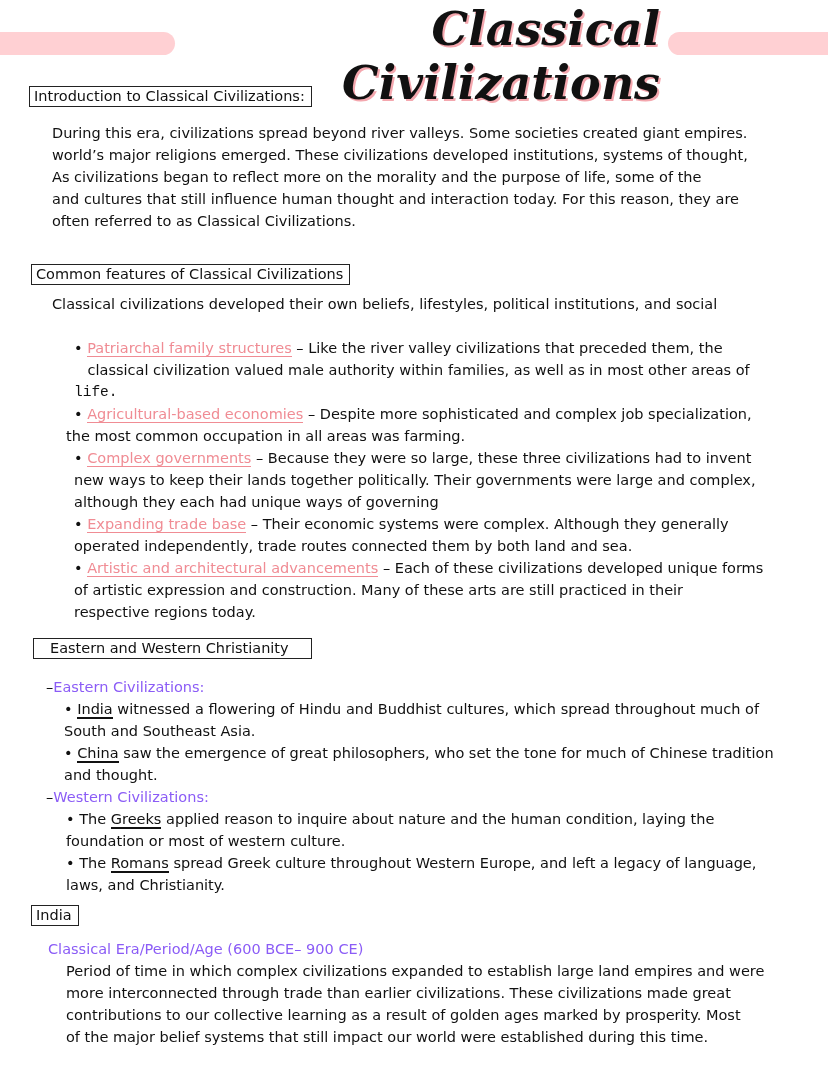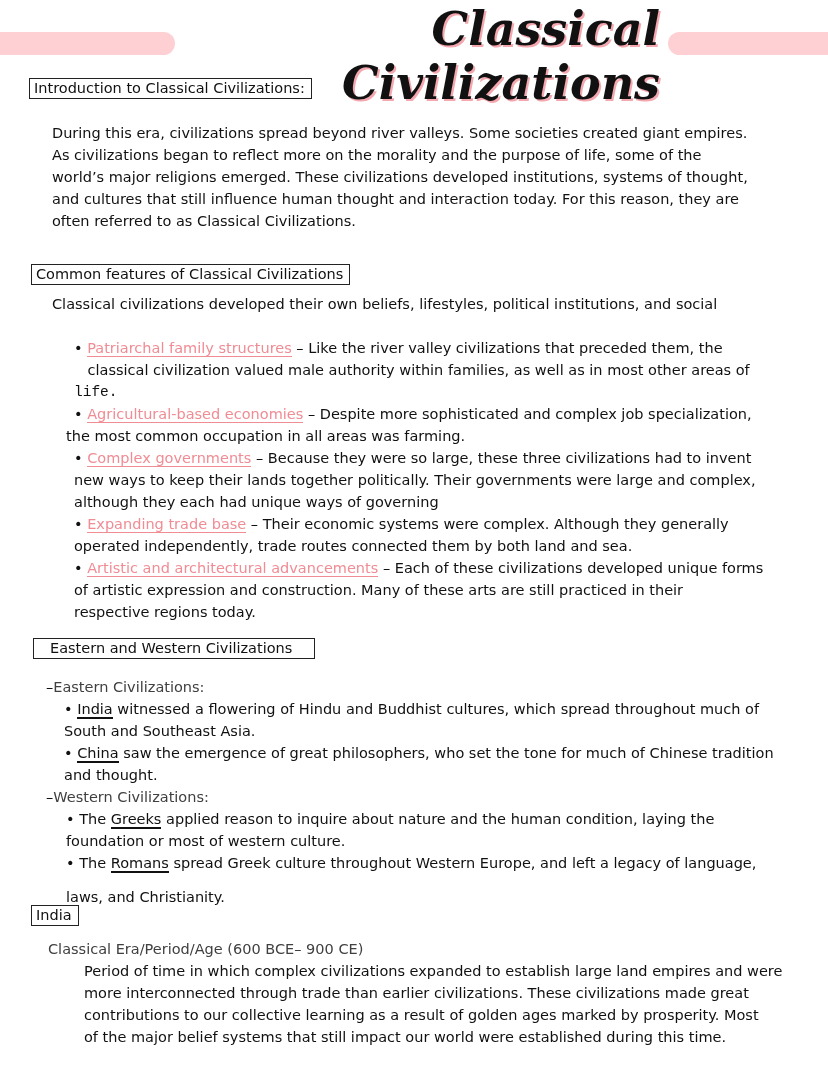--- a/index.html
+++ b/index.html
@@ -14,39 +14,39 @@
            font-size:46px; color:#111; text-shadow:2px 2px 0 #f4a7ae; letter-spacing:0px; }
   .heading { position:absolute; display:inline-block; border:1.5px solid #222; background:#fff;
              font-size:14.5px; padding:1px 6px 2px 4px; white-space:nowrap; }
   .heading::after { content:""; position:absolute; left:4px; right:-7px; bottom:-7px; height:6px;
              background:repeating-linear-gradient(135deg, #222 0 1px, #f8c9cc 1px 3px);
              border:1px solid #333; z-index:-1; }
   .heading::before { content:""; position:absolute; right:-7px; top:4px; bottom:-7px; width:6px;
              background:repeating-linear-gradient(135deg, #222 0 1px, #f8c9cc 1px 3px);
              border:1px solid #333; z-index:-1; }
   .para { position:absolute; font-size:14.5px; line-height:22px; white-space:nowrap; }
-  .pink { color:#404040; }
+  .pink { color:#8b5cf6; }
   .pink-u { color:#f08c94; border-bottom:1.5px solid #f08c94; }
   .ul { border-bottom:2px solid #111; }
   .line { display:block; }
 </style>
 </head>
 <body>
 
 <div class="title-wrap">
   <div class="pink-bar left"></div>
   <div class="pink-bar right"></div>
   <div class="title">Classical Civilizations</div>
 </div>
 
-<div class="heading" style="left:29px;top:78px;">Introduction to Classical Civilizations:</div>
+<div class="heading" style="left:29px;top:86px;">Introduction to Classical Civilizations:</div>
 <div class="para" style="left:52px;top:122px;">
   <span class="line">During this era, civilizations spread beyond river valleys. Some societies created giant empires.</span>
+  <span class="line">world’s major religions emerged. These civilizations developed institutions, systems of thought,</span>
   <span class="line">As civilizations began to reflect more on the morality and the purpose of life, some of the</span>
-  <span class="line">world’s major religions emerged. These civilizations developed institutions, systems of thought,</span>
   <span class="line">and cultures that still influence human thought and interaction today. For this reason, they are</span>
   <span class="line">often referred to as Classical Civilizations.</span>
 </div>
 
 <div class="heading" style="left:31px;top:264px;">Common features of Classical Civilizations</div>
 <div class="para" style="left:52px;top:293px;">
   <span class="line">Classical civilizations developed their own beliefs, lifestyles, political institutions, and social</span>
 </div>
 <div class="para" style="left:66px;top:337px;">
   <span class="line" style="padding-left:8px;">• <span class="pink-u">Patriarchal family structures</span><span> – Like the river valley civilizations that preceded them, the</span></span>
@@ -57,34 +57,34 @@
   <span class="line" style="padding-left:8px;">• <span class="pink-u">Complex governments</span><span> – Because they were so large, these three civilizations had to invent</span></span>
   <span class="line" style="padding-left:8px;">new ways to keep their lands together politically. Their governments were large and complex,</span>
   <span class="line" style="padding-left:8px;">although they each had unique ways of governing</span>
   <span class="line" style="padding-left:8px;">• <span class="pink-u">Expanding trade base</span><span> – Their economic systems were complex. Although they generally</span></span>
   <span class="line" style="padding-left:8px;">operated independently, trade routes connected them by both land and sea.</span>
   <span class="line" style="padding-left:8px;">• <span class="pink-u">Artistic and architectural advancements</span><span> – Each of these civilizations developed unique forms</span></span>
   <span class="line" style="padding-left:8px;">of artistic expression and construction. Many of these arts are still practiced in their</span>
   <span class="line" style="padding-left:8px;">respective regions today.</span>
 </div>
 
-<div class="heading" style="left:33px;top:638px;padding-left:16px;padding-right:22px;">Eastern and Western Civilizations</div>
+<div class="heading" style="left:33px;top:638px;padding-left:16px;padding-right:22px;">Eastern and Western Christianity</div>
 <div class="para" style="left:46px;top:676px;">
   <span class="line">–<span class="pink">Eastern Civilizations:</span></span>
   <span class="line" style="padding-left:18px;"><span>• </span><span class="ul">India</span><span> witnessed a flowering of Hindu and Buddhist cultures, which spread throughout much of</span></span>
   <span class="line" style="padding-left:18px;">South and Southeast Asia.</span>
   <span class="line" style="padding-left:18px;"><span>• </span><span class="ul">China</span><span> saw the emergence of great philosophers, who set the tone for much of Chinese tradition</span></span>
   <span class="line" style="padding-left:18px;">and thought.</span>
   <span class="line">–<span class="pink">Western Civilizations:</span></span>
   <span class="line" style="padding-left:20px;"><span>• The </span><span class="ul">Greeks</span><span> applied reason to inquire about nature and the human condition, laying the</span></span>
   <span class="line" style="padding-left:20px;">foundation or most of western culture.</span>
   <span class="line" style="padding-left:20px;"><span>• The </span><span class="ul">Romans</span><span> spread Greek culture throughout Western Europe, and left a legacy of language,</span></span>
-  <span class="line" style="padding-left:20px;margin-top:12px;">laws, and Christianity.</span>
+  <span class="line" style="padding-left:20px;">laws, and Christianity.</span>
 </div>
 
 <div class="heading" style="left:31px;top:905px;">India</div>
 <div class="para pink" style="left:48px;top:938px;">Classical Era/Period/Age (600 BCE– 900 CE)</div>
-<div class="para" style="left:84px;top:960px;">
+<div class="para" style="left:66px;top:960px;">
   <span class="line">Period of time in which complex civilizations expanded to establish large land empires and were</span>
   <span class="line">more interconnected through trade than earlier civilizations. These civilizations made great</span>
   <span class="line">contributions to our collective learning as a result of golden ages marked by prosperity. Most</span>
   <span class="line">of the major belief systems that still impact our world were established during this time.</span>
 </div>
 
 </body></html>

